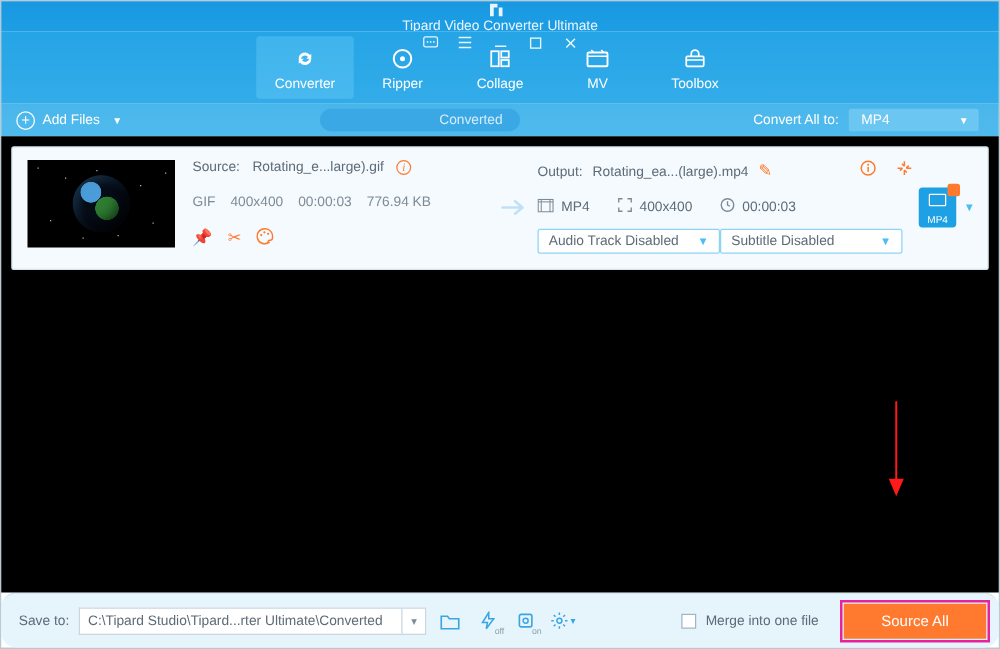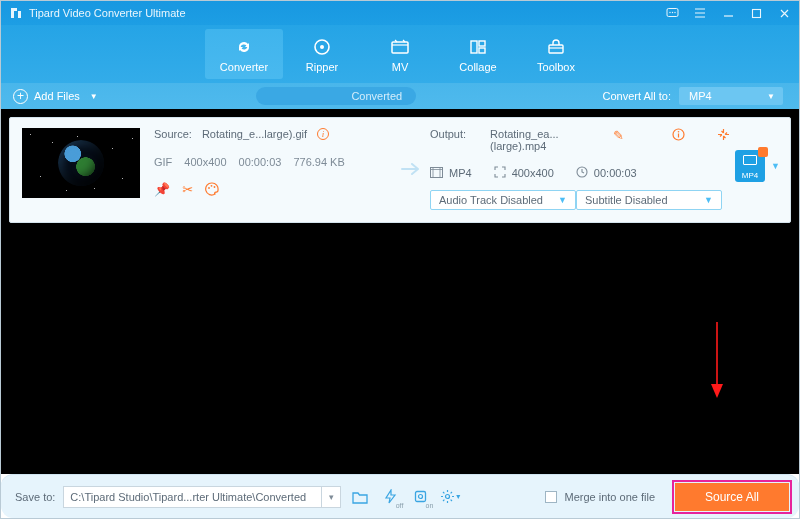--- a/index.html
+++ b/index.html
@@ -19,21 +19,21 @@
     --magenta:#e7239b;
     --text:#5d6b78;
     --text-light:#7e8b97;
     --grey-border:#c9d6df;
   }
   *{box-sizing:border-box;user-select:none;font-family:"Segoe UI",Arial,sans-serif;}
   html,body{margin:0;padding:0;background:#777;overflow:hidden;}
   .app{width:800px;height:519px;background:#fff;position:relative;border:1px solid #b9cad5;display:flex;flex-direction:column;}
 
   
-  .titlebar{height:24px;background:linear-gradient(#1898e1,#1d9ee4);display:flex;align-items:center;color:#eaf6fd;font-size:11px;padding:0 8px;}
+  .titlebar{height:24px;background:linear-gradient(#1898e1,#1d9ee4);display:flex;align-items:center;color:#eaf6fd;font-size:11px;padding:0 8px;flex-direction:column;}
   .titlebar .logo{width:14px;height:14px;margin-right:6px;position:relative;}
   .titlebar .logo svg{display:block;}
   .titlebar .spacer{flex:1}
   .titlebar .win-icons{display:flex;gap:14px;align-items:center;}
   .win-icons span{display:inline-flex;align-items:center;justify-content:center;width:14px;height:14px;opacity:.9}
 
   
   .nav{height:58px;background:linear-gradient(#25a4e6,#33ace9);display:flex;justify-content:center;color:#fff;}
   .nav .tab{width:78px;display:flex;flex-direction:column;align-items:center;justify-content:center;font-size:11px;gap:3px;}
   .nav .tab.active{background:linear-gradient(#3fb4ed,#49b9ef);border-radius:3px;margin:4px 0;}
@@ -67,21 +67,21 @@
   .src-row{margin-bottom:16px;}
   .info-icon{width:12px;height:12px;border:1px solid var(--orange);border-radius:50%;display:inline-flex;align-items:center;justify-content:center;color:var(--orange);font-size:9px;font-style:italic;font-family:Georgia,serif;}
   .meta{color:var(--text-light);gap:12px;}
   .tool-icons{display:flex;gap:12px;margin-top:14px;}
   .tool-icons span{color:var(--orange);font-size:13px;}
 
   .arrow-col{flex:0 0 36px;display:flex;align-items:center;justify-content:center;}
   .arrow-col svg{opacity:.6}
 
   .right{flex:1;}
-  .out-row{display:flex;align-items:flex-start;gap:24px;font-size:11px;color:var(--text);margin-bottom:14px;}
+  .out-row{display:flex;align-items:flex-end;gap:8px;font-size:11px;color:var(--text);margin-bottom:14px;}
   .out-row .spacer{flex:1}
   .out-row .edit{color:var(--orange);}
   .out-row .orange-ic{color:var(--orange);font-size:13px;}
   .specs{display:flex;gap:22px;font-size:11px;color:var(--text);align-items:center;margin-bottom:10px;}
   .specs .item{display:flex;align-items:center;gap:6px;}
   .dd{height:20px;border:1px solid var(--blue-300);background:#fff;border-radius:2px;display:flex;align-items:center;justify-content:space-between;padding:0 8px;font-size:11px;color:var(--text);}
   .dd .caret{color:var(--blue-500);font-size:9px;}
   .dds{display:flex;}
   .dds .dd{width:146px;}
 
@@ -165,36 +165,36 @@
           <svg width="22" height="22" viewBox="0 0 22 22">
             <circle cx="11" cy="11" r="7" fill="none" stroke="#fff" stroke-width="1.6"></circle>
             <circle cx="11" cy="11" r="2" fill="#fff"></circle>
           </svg>
         </span>
       <span>Ripper</span>
     </div>
     <div class="tab">
       <span class="icon">
           <svg width="22" height="22" viewBox="0 0 22 22">
+            <rect x="4" y="5" width="6" height="12" fill="none" stroke="#fff" stroke-width="1.4"></rect>
+            <rect x="12" y="5" width="6" height="5" fill="none" stroke="#fff" stroke-width="1.4"></rect>
+            <rect x="12" y="12" width="6" height="5" fill="none" stroke="#fff" stroke-width="1.4"></rect>
+          </svg>
+        </span>
+      <span>Collage</span>
+    </div>
+    <div class="tab">
+      <span class="icon">
+          <svg width="22" height="22" viewBox="0 0 22 22">
             <rect x="3" y="6" width="16" height="11" rx="1" fill="none" stroke="#fff" stroke-width="1.5"></rect>
             <path d="M3 9h16" stroke="#fff" stroke-width="1.2"></path>
             <path d="M6 4l2 2M14 4l2 2" stroke="#fff" stroke-width="1.3"></path>
           </svg>
         </span>
       <span>MV</span>
-    </div>
-    <div class="tab">
-      <span class="icon">
-          <svg width="22" height="22" viewBox="0 0 22 22">
-            <rect x="4" y="5" width="6" height="12" fill="none" stroke="#fff" stroke-width="1.4"></rect>
-            <rect x="12" y="5" width="6" height="5" fill="none" stroke="#fff" stroke-width="1.4"></rect>
-            <rect x="12" y="12" width="6" height="5" fill="none" stroke="#fff" stroke-width="1.4"></rect>
-          </svg>
-        </span>
-      <span>Collage</span>
     </div>
     <div class="tab">
       <span class="icon">
           <svg width="22" height="22" viewBox="0 0 22 22">
             <rect x="4" y="9" width="14" height="8" rx="1" fill="none" stroke="#fff" stroke-width="1.4"></rect>
             <path d="M8 9V7a3 3 0 0 1 6 0v2" fill="none" stroke="#fff" stroke-width="1.4"></path>
             <path d="M4 12h14" stroke="#fff" stroke-width="1.2"></path>
           </svg>
         </span>
       <span>Toolbox</span>

